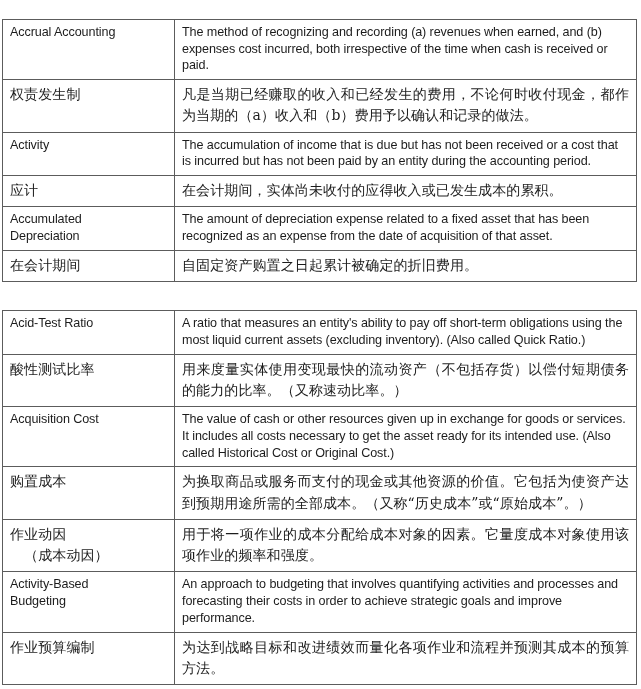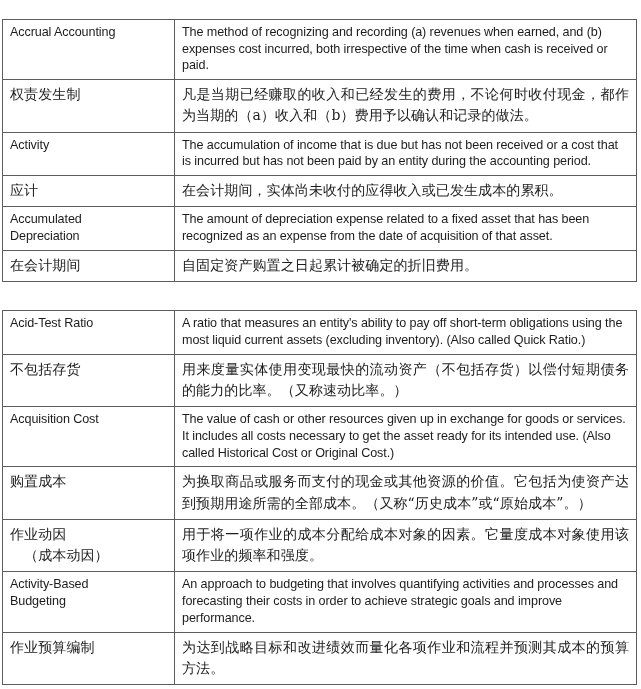--- a/index.html
+++ b/index.html
@@ -106,21 +106,21 @@
     <colgroup>
         <col class="term-col">
         <col class="def-col">
       </colgroup>
     <tbody>
       <tr class="lang-en">
         <td class="term-cell">Acid-Test Ratio</td>
         <td class="def-cell">A ratio that measures an entity's ability to pay off short-term obligations using the most liquid current assets (excluding inventory). (Also called Quick Ratio.)</td>
       </tr>
       <tr class="lang-zh">
-        <td class="term-cell">不包括存货</td>
+        <td class="term-cell">酸性测试比率</td>
         <td class="def-cell">用来度量实体使用变现最快的流动资产（不包括存货）以偿付短期债务的能力的比率。（又称速动比率。）</td>
       </tr>
       <tr class="lang-en">
         <td class="term-cell">Acquisition Cost</td>
         <td class="def-cell">The value of cash or other resources given up in exchange for goods or services. It includes all costs necessary to get the asset ready for its intended use.  (Also called Historical Cost or Original Cost.)</td>
       </tr>
       <tr class="lang-zh">
         <td class="term-cell">购置成本</td>
         <td class="def-cell">为换取商品或服务而支付的现金或其他资源的价值。它包括为使资产达到预期用途所需的全部成本。（又称“历史成本”或“原始成本”。）</td>
       </tr>

